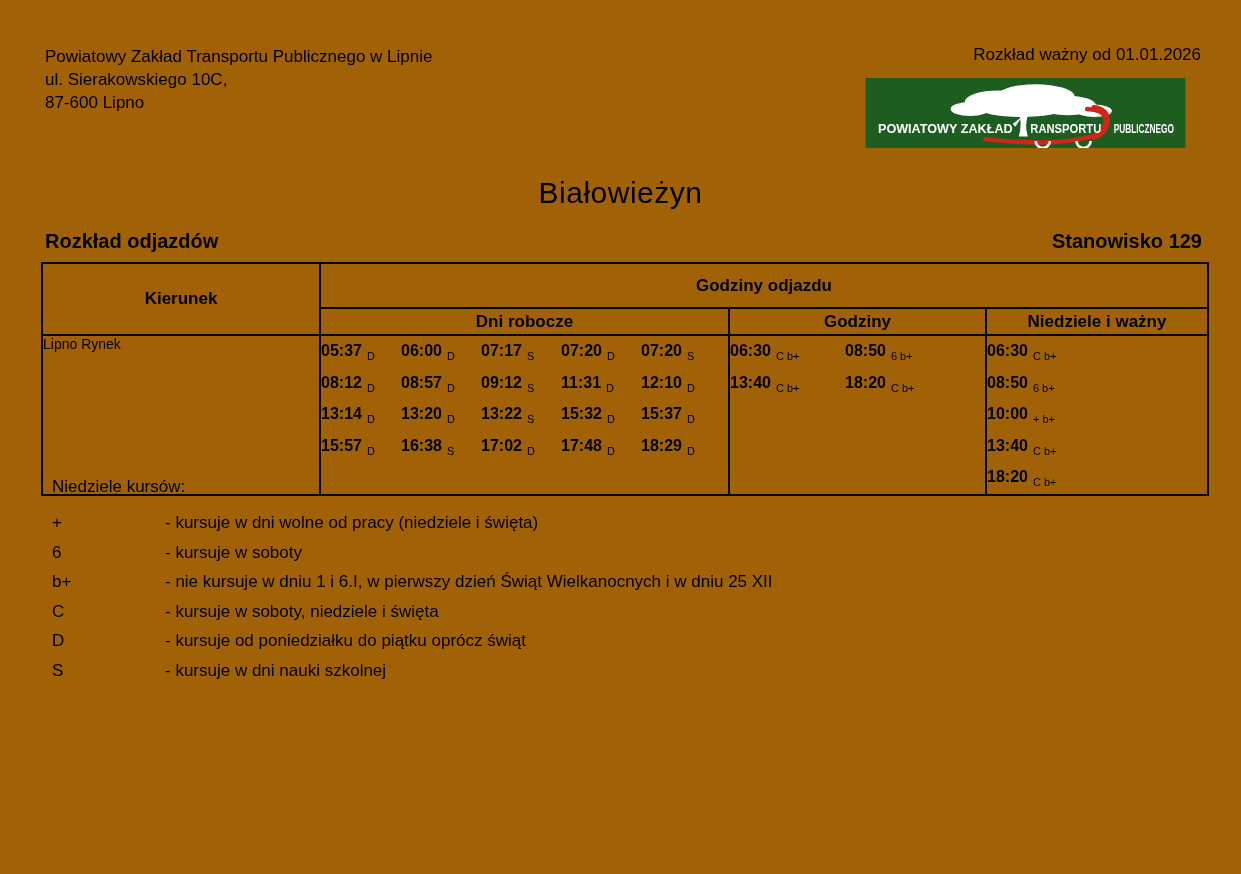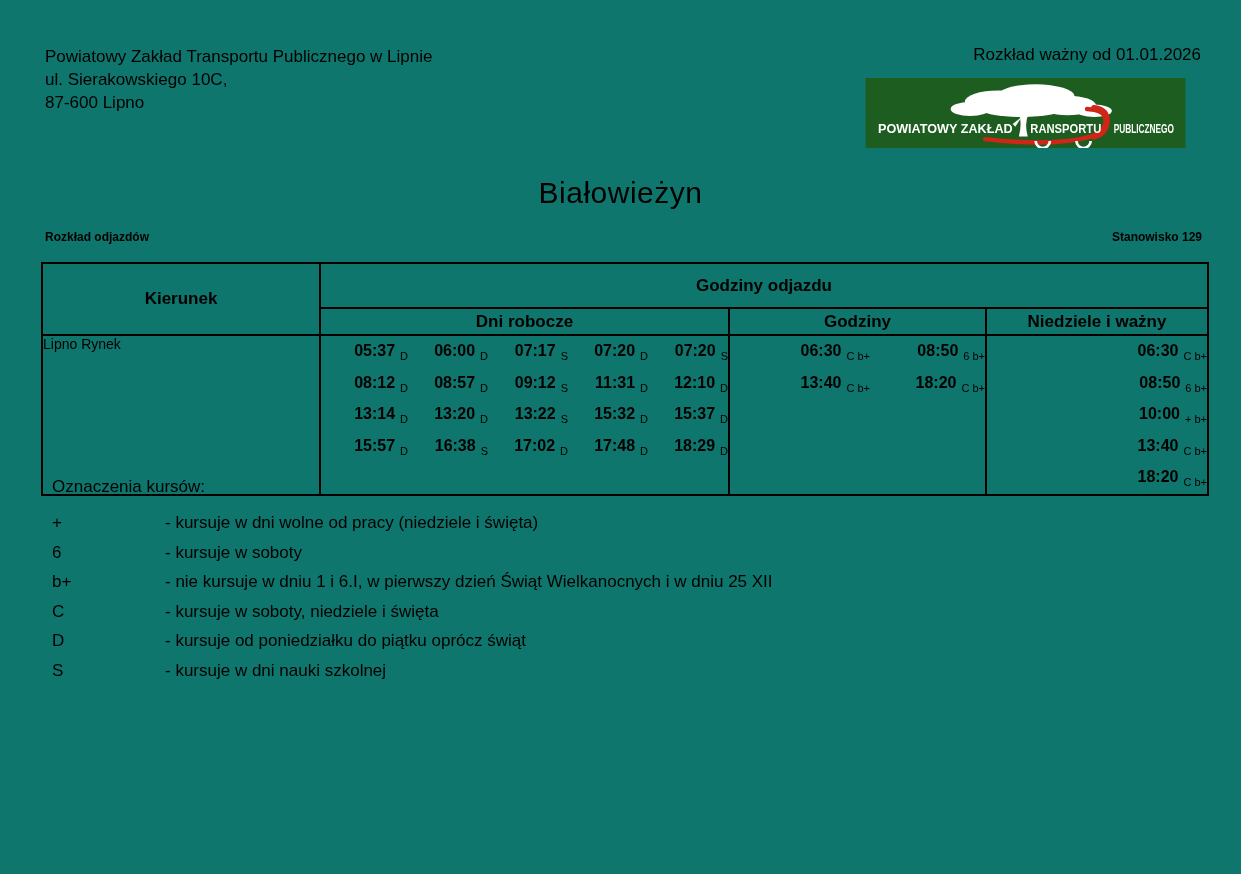--- a/index.html
+++ b/index.html
@@ -4,52 +4,52 @@
 <style>
   * { margin: 0; padding: 0; box-sizing: border-box; }
   html, body { background: #fff; }
   body {
     width: 1241px; height: 874px;
     font-family: "Liberation Sans", sans-serif;
     color: #000;
     position: relative;
     overflow: hidden;
   }
-  .page { position: absolute; inset: 0; background: #0f766e; }
+  .page { position: absolute; inset: 0; background: #a16207; }
 
   
   .address { position: absolute; left: 45px; top: 45px; font-size: 17px; line-height: 23px; }
   .valid-from { position: absolute; right: 40px; top: 45px; font-size: 17px; text-align: right; }
 
   
   .logo { position: absolute; left: 845px; top: 78px; width: 361px; height: 70px; }
   .logo svg { display: block; width: 100%; height: 100%; }
 
   
   .page-title { position: absolute; left: 0; top: 176px; width: 100%; text-align: center;
     font-size: 30px; font-weight: normal; letter-spacing: 0.5px; }
 
   
   .subheader { position: absolute; left: 45px; top: 230px; width: 1157px;
-    display: flex; justify-content: space-between; font-size: 12px; font-weight: bold; }
+    display: flex; justify-content: space-between; font-size: 20px; font-weight: bold; }
 
   
   .timetable { position: absolute; left: 41px; top: 262px; width: 1166px;
     border-collapse: collapse; table-layout: fixed; }
   .timetable td { border: 2px solid #000; padding: 0; }
   .timetable .hdr { font-size: 17px; font-weight: bold; text-align: center; vertical-align: middle; }
   .row-h1 { height: 45px; }
   .row-h2 { height: 27px; }
   .row-data { height: 148px; }
   .col-dir { width: 278px; }
   .col-wk  { width: 409px; }
   .col-sat { width: 257px; }
   .col-sun { width: 222px; }
   .cell-dir { vertical-align: top; font-size: 14px; padding: 5px 6px 0 6px; }
-  .cell-times { vertical-align: top; padding: 2px 0 0 5px; text-align: right; }
+  .cell-times { vertical-align: top; padding: 2px 0 0 5px; }
   .time-line { line-height: 29.5px; white-space: nowrap; }
   .time-entry { display: inline-block; }
   .wk  .time-entry { width: 80px; }
   .sat .time-entry { width: 115px; }
   .sun .time-entry { width: 110px; }
   .tt { font-weight: bold; font-size: 16px; }
   .tm { font-size: 11px; margin-left: 5px; position: relative; top: 4px; white-space: pre; }
 
   
   .legend { position: absolute; left: 52px; top: 476px; width: 1120px; font-size: 17px; }
@@ -144,21 +144,21 @@
             <div class="time-line"><span class="time-entry"><span class="tt">08:50</span><span class="tm">6 b+</span></span></div>
             <div class="time-line"><span class="time-entry"><span class="tt">10:00</span><span class="tm">+ b+</span></span></div>
             <div class="time-line"><span class="time-entry"><span class="tt">13:40</span><span class="tm">C b+</span></span></div>
             <div class="time-line"><span class="time-entry"><span class="tt">18:20</span><span class="tm">C b+</span></span></div>
           </td>
     </tr>
   </tbody>
     </table>
 
   <div class="legend">
-    <div class="legend-title">Oznaczenia kursów:</div>
+    <div class="legend-title">Niedziele kursów:</div>
     <div>
         <div class="legend-row">
           <span class="legend-sym">+</span>
           <span class="legend-desc">- kursuje w dni wolne od pracy (niedziele i święta)</span>
         </div>
         <div class="legend-row">
           <span class="legend-sym">6</span>
           <span class="legend-desc">- kursuje w soboty</span>
         </div>
         <div class="legend-row">

